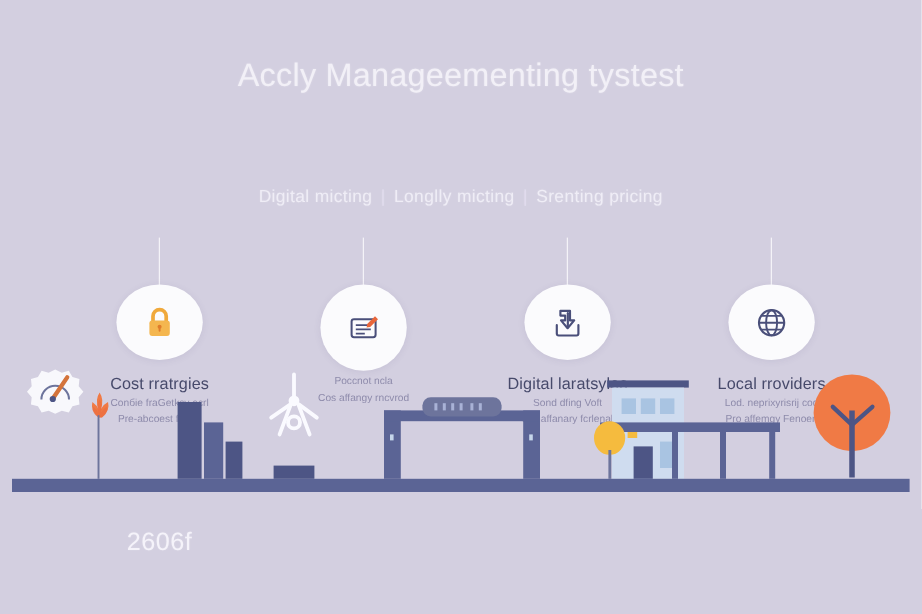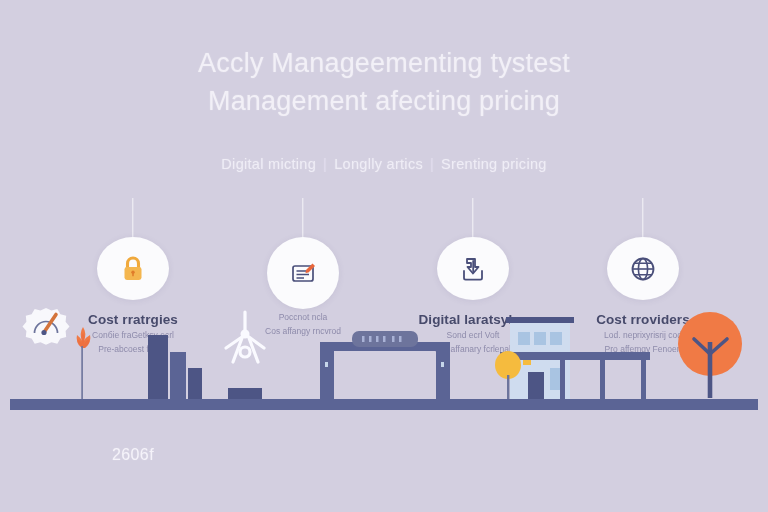--- a/index.html
+++ b/index.html
@@ -78,21 +78,21 @@
     display: flex;
     align-items: center;
     justify-content: center;
     box-shadow: 0 1px 6px rgba(90,80,130,0.10);
   }
   .circle svg { display: block; }
 
   .card-title {
     margin-top: 12px;
     font-size: 13.5px;
-    font-weight: 700;
+    font-weight: 400;
     color: #474a6b;
     letter-spacing: 0.1px;
     filter: blur(0.3px);
     white-space: nowrap;
   }
   .card-sub {
     margin-top: 3px;
     font-size: 8.5px;
     line-height: 11px;
     color: #8e8bab;
@@ -119,39 +119,38 @@
   .stats {
     position: absolute;
     left: 58px; bottom: 48px;
     width: 660px;
     display: flex;
     justify-content: space-between;
   }
   .stat {
     width: 150px;
     text-align: center;
-    font-size: 16px;
+    font-size: 21px;
     color: #f5f3fa;
     letter-spacing: 0.4px;
     filter: blur(0.4px);
     text-shadow: 0 0 2px rgba(255,255,255,0.22);
   }
 </style>
 </head>
 <body>
 
 <div id="stage">
 
   <div class="header">
     <div class="title-line">Accly Manageementing tystest</div>
-    <div class="title-line">Management afecting pricing</div>
   </div>
 
   <div class="subtitle">
-    <span>Digital micting</span><span class="sep">|</span><span>Longlly artics</span><span class="sep">|</span><span>Srenting pricing</span>
+    <span>Digital micting</span><span class="sep">|</span><span>Longlly micting</span><span class="sep">|</span><span>Srenting pricing</span>
   </div>
 
   <div class="cards">
 
     <div class="card">
       <div class="connector"></div>
       <div class="circle">
         <svg width="34" height="34" viewBox="0 0 34 34">
           <path d="M11.5 15 V11.5 a5.5 5.5 0 0 1 11 0 V15" fill="none" stroke="#f0a93c" stroke-width="3.1" stroke-linecap="round"></path>
           <rect x="8.5" y="15" width="17" height="13" rx="2.4" fill="#f4b64f"></rect>
@@ -182,35 +181,35 @@
     <div class="card">
       <div class="connector"></div>
       <div class="circle">
         <svg width="34" height="34" viewBox="0 0 34 34">
           <path d="M8 19 V26 a1.6 1.6 0 0 0 1.6 1.6 h14.8 A1.6 1.6 0 0 0 26 26 V19" fill="none" stroke="#4a4f7a" stroke-width="1.8" stroke-linecap="round"></path>
           <path d="M11 7 h8 v8 h3.5 L17 21.5 11.5 15 H15 V11 h-4 Z" fill="none" stroke="#4a4f7a" stroke-width="1.8" stroke-linejoin="round"></path>
           <path d="M17.2 9 V19.5" stroke="#4a4f7a" stroke-width="1.8" stroke-linecap="round"></path>
         </svg>
       </div>
       <div class="card-title">Digital laratsyles</div>
-      <div class="card-sub">Sond ecrl Voft</div>
+      <div class="card-sub">Sond dfing Voft</div>
       <div class="card-sub">Pre affanary fcrlenal</div>
     </div>
 
     <div class="card">
       <div class="connector"></div>
       <div class="circle">
         <svg width="34" height="34" viewBox="0 0 34 34">
           <circle cx="17" cy="17" r="10.5" fill="none" stroke="#4a4f7a" stroke-width="1.8"></circle>
           <ellipse cx="17" cy="17" rx="4.6" ry="10.5" fill="none" stroke="#4a4f7a" stroke-width="1.6"></ellipse>
           <line x1="6.5" y1="17" x2="27.5" y2="17" stroke="#4a4f7a" stroke-width="1.6"></line>
           <path d="M8.4 11.3 h17.2 M8.4 22.7 h17.2" stroke="#4a4f7a" stroke-width="1.4"></path>
         </svg>
       </div>
-      <div class="card-title">Cost rroviders</div>
+      <div class="card-title">Local rroviders</div>
       <div class="card-sub">Lod. neprixyrisrij cod</div>
       <div class="card-sub">Pro affemgy Fenoerl</div>
     </div>
 
   </div>
 
   <div class="scene">
     <svg width="768" height="120" viewBox="0 0 768 120">
 
       <g>

